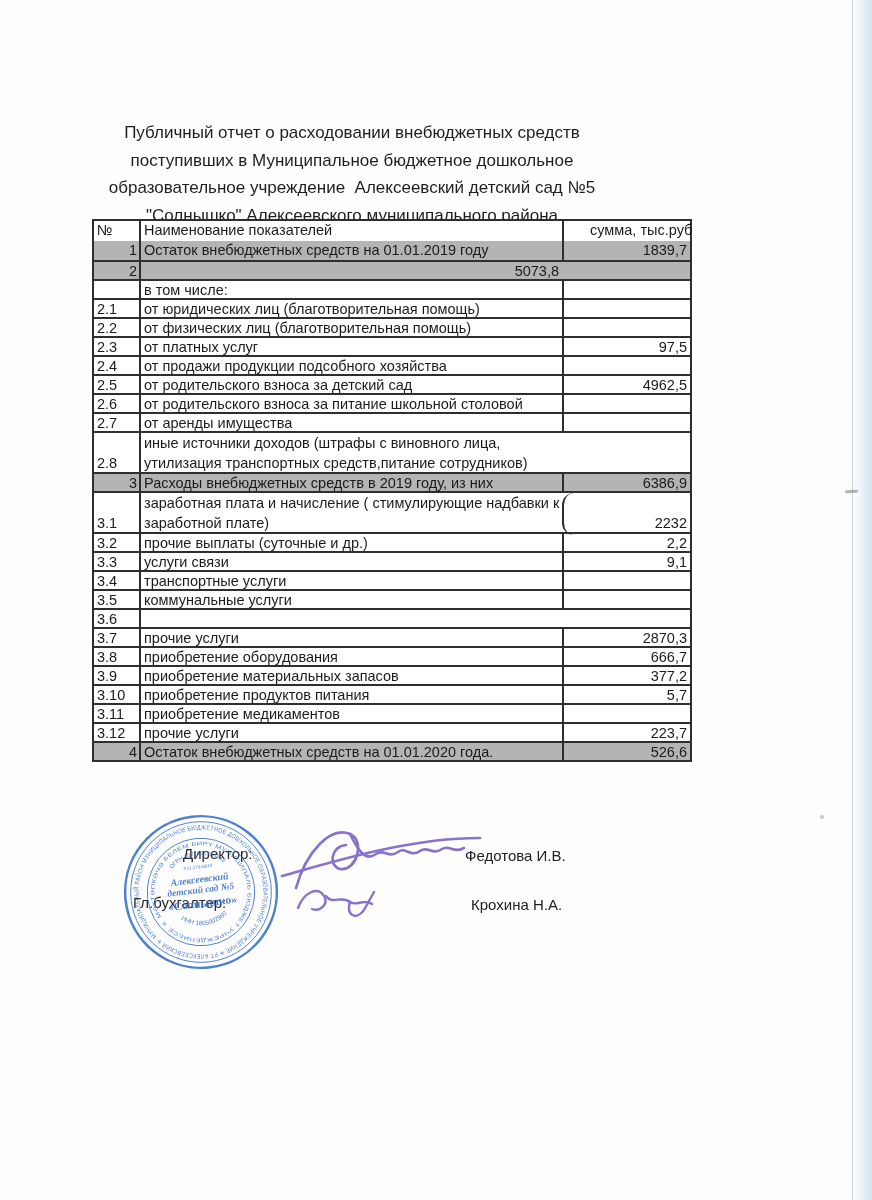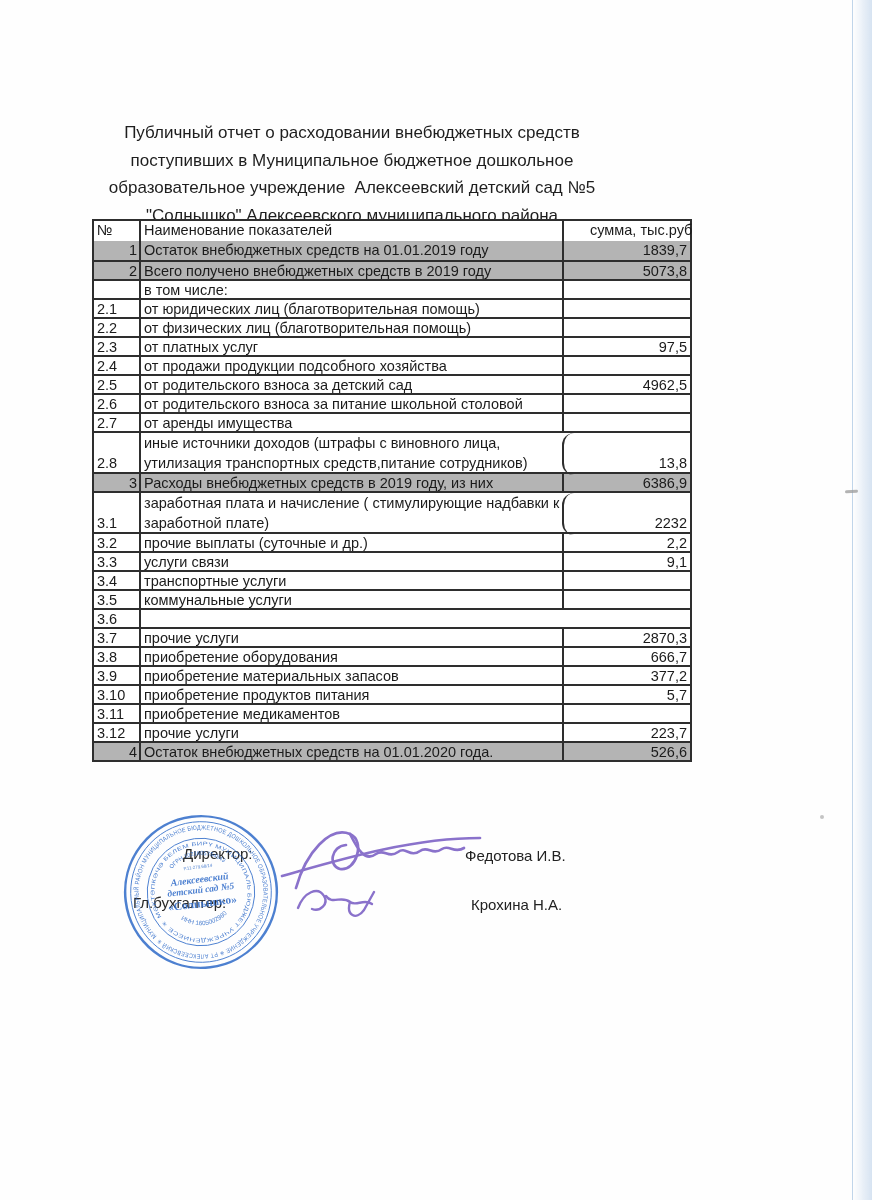--- a/index.html
+++ b/index.html
@@ -81,21 +81,20 @@
       <div class="c val hleft">сумма, тыс.руб</div>
     </div>
     <div>
         <div class="t-row gray">
           <div class="c num r">1</div>
           <div class="c name">Остаток внебюджетных средств на 01.01.2019 году</div>
           <div class="c val">1839,7</div>
         </div>
         <div class="t-row gray">
           <div class="c num r">2</div>
-          <div class="c name">Всего получено внебюджетных средств в 2019 году</div>
           <div class="c val">5073,8</div>
         </div>
         <div class="t-row">
           <div class="c num"></div>
           <div class="c name">в том числе:</div>
           <div class="c val"></div>
         </div>
         <div class="t-row">
           <div class="c num">2.1</div>
           <div class="c name">от юридических лиц (благотворительная помощь)</div>
@@ -129,23 +128,20 @@
         <div class="t-row">
           <div class="c num">2.7</div>
           <div class="c name">от аренды имущества</div>
           <div class="c val"></div>
         </div>
         <div class="t-row tall">
           <div class="c num">2.8</div>
           <div class="c name">
             <div>иные источники доходов (штрафы с виновного лица,</div>
             <div>утилизация транспортных средств,питание сотрудников)</div>
-          </div>
-          <div class="c val">
-            <div>13,8</div>
           </div>
         </div>
         <div class="t-row gray">
           <div class="c num r">3</div>
           <div class="c name">Расходы внебюджетных средств в 2019 году, из них</div>
           <div class="c val">6386,9</div>
         </div>
         <div class="t-row tall">
           <div class="c num">3.1</div>
           <div class="c name">

